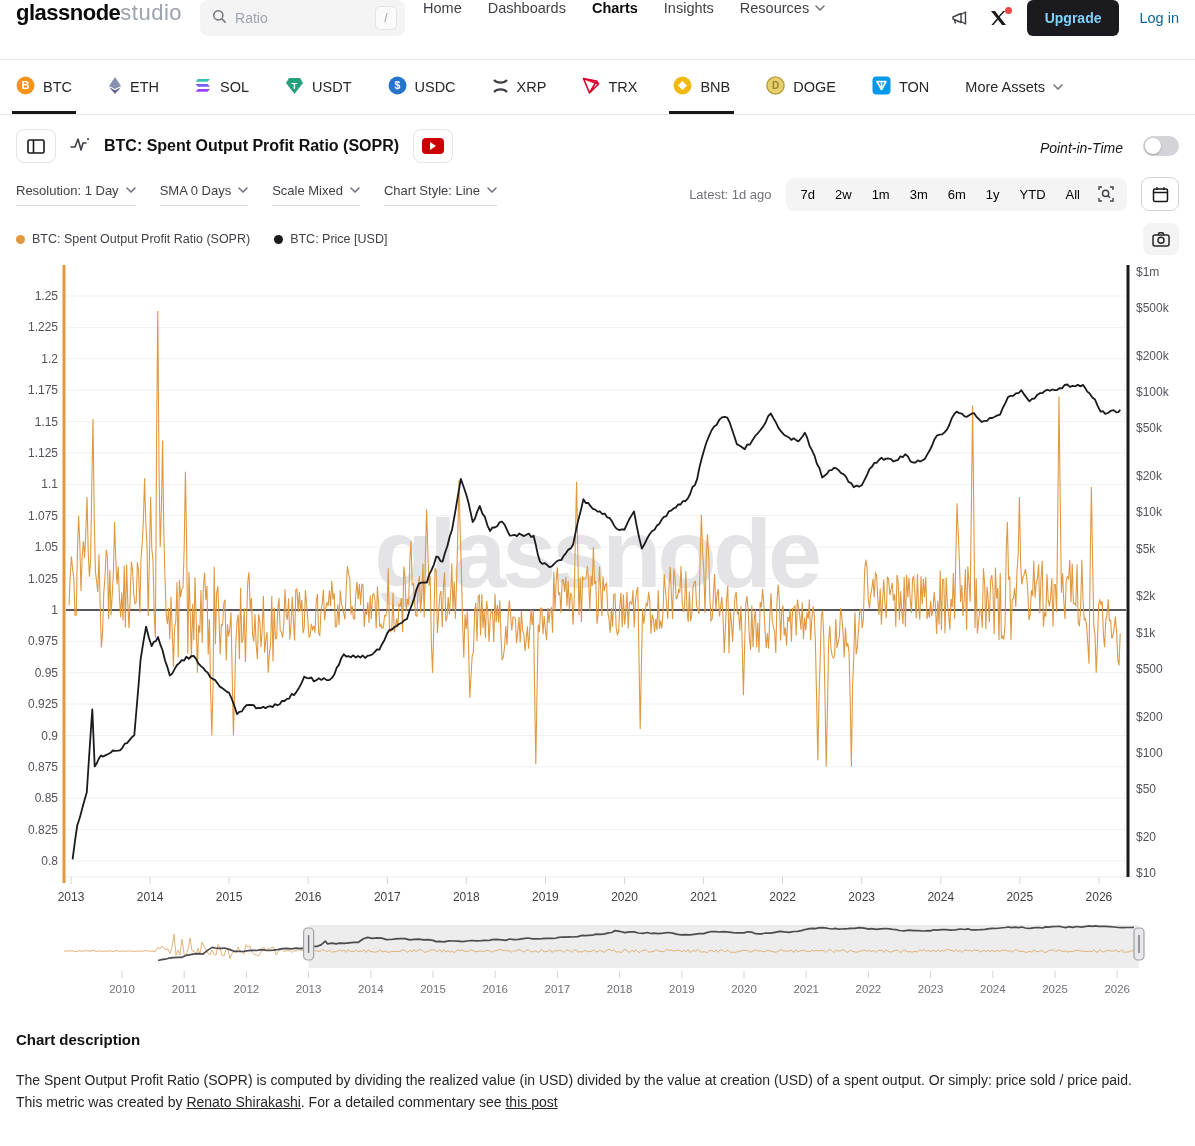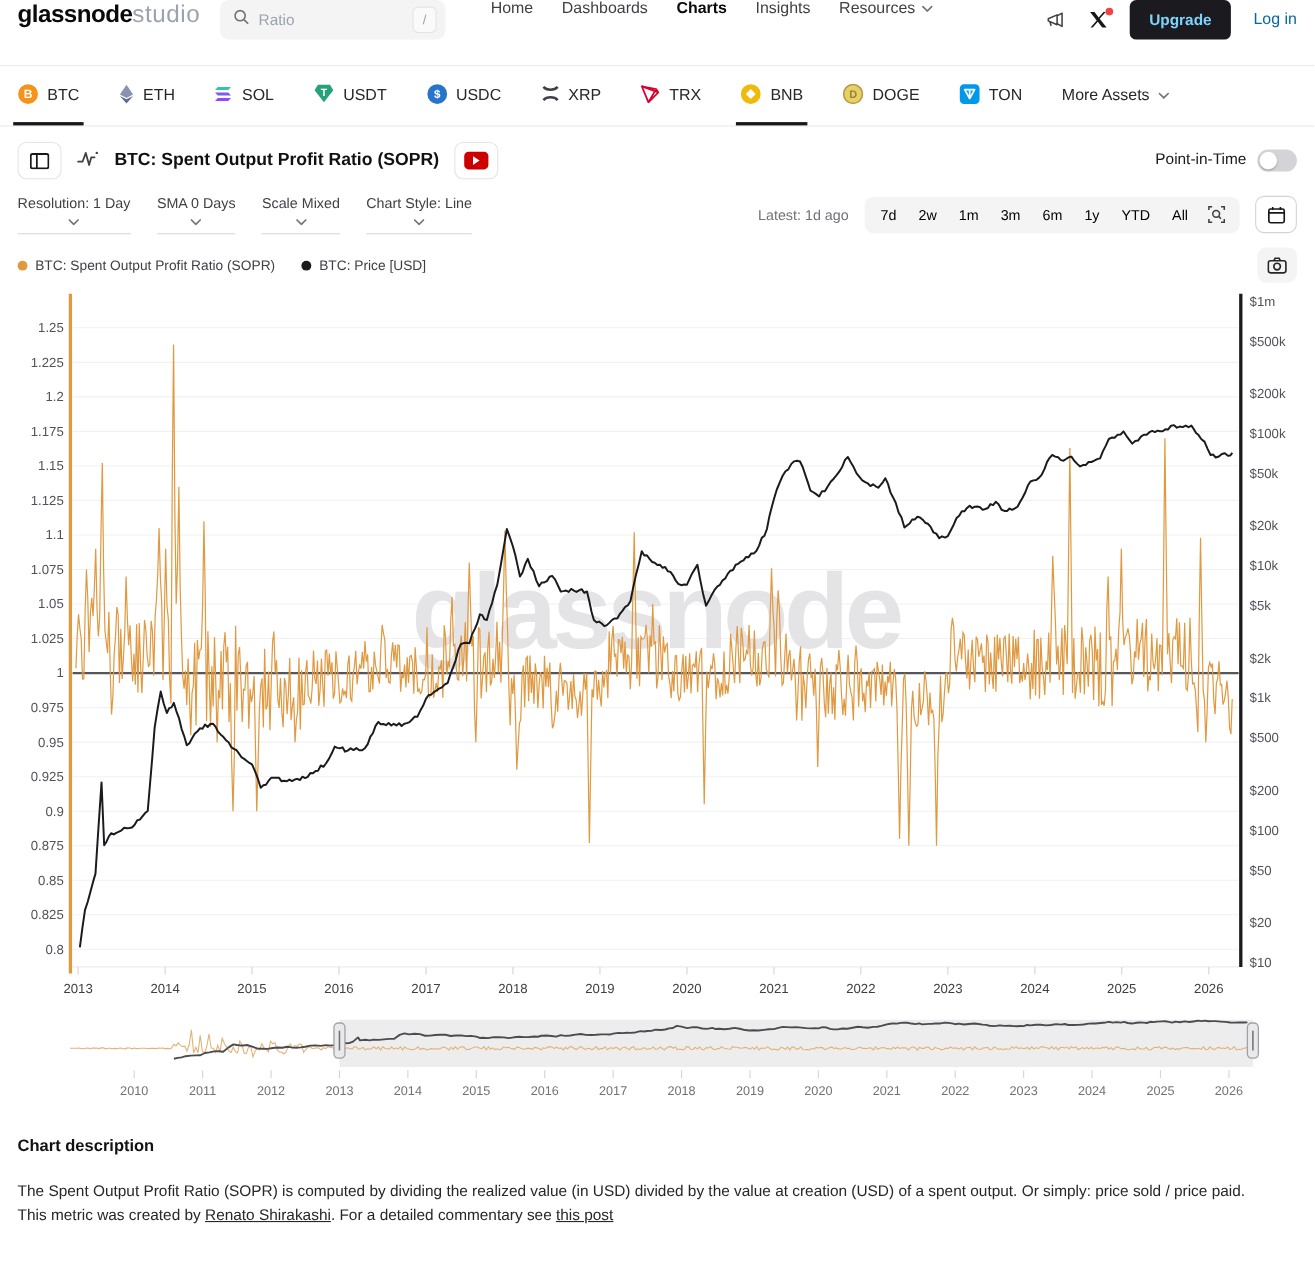--- a/index.html
+++ b/index.html
@@ -21,21 +21,21 @@
   .searchbox {
     width: 205px; height: 36px; background:#f4f4f5; border-radius: 8px;
     display:flex; align-items:center; padding: 0 8px 0 12px; gap: 8px;
   }
   .searchbox .ph { color:#9ca3af; font-size: 14px; flex:1; }
   .kbd {
     width: 22px; height: 24px; border:1px solid #e4e4e7; background:#fafafa;
     border-radius: 5px; color:#a1a1aa; font-size: 12px;
     display:flex; align-items:center; justify-content:center;
   }
-  .nav-links { display:flex; align-items:center; gap: 26px; margin-left: 23px; }
+  .nav-links { display:flex; align-items:center; gap: 26px; margin-left: 0; }
   .nav-link { font-size: 14.5px; color:#3f3f46; cursor:pointer; display:flex; align-items:center; gap:6px; }
   .nav-link.active { color:#0a0a0a; font-weight: 700; }
   .top-right { margin-left:auto; display:flex; align-items:center; gap: 20px; }
   .icon-btn { position:relative; display:flex; align-items:center; justify-content:center; cursor:pointer; }
   .xdot { position:absolute; top:-3px; right:-5px; width:7px; height:7px; border-radius:50%; background:#ef4444; }
   .upgrade-btn {
     background:#1b1b1f; color:#7dd3fc; font-size:14px; font-weight:600;
     border:none; border-radius:6px; padding: 10px 18px; cursor:pointer;
   }
   .login { font-size: 14.5px; color:#0369a1; cursor:pointer; }
@@ -54,29 +54,29 @@
   .asset .sym { white-space:nowrap; }
   
   .title-row { display:flex; align-items:center; gap: 14px; padding: 14px 16px 4px 16px; }
   .sq-btn {
     width:40px; height:34px; border:1px solid #e4e4e7; border-radius:8px; background:#fff;
     display:flex; align-items:center; justify-content:center; cursor:pointer; flex:none;
   }
   .page-title { font-size: 16px; font-weight:700; color:#111; }
   .yt-inner { width:22px; height:16px; background:#cc0000; border-radius:4px; display:flex; align-items:center; justify-content:center; }
   .yt-inner::after { content:""; border-left:6px solid #fff; border-top:4px solid transparent; border-bottom:4px solid transparent; }
-  .pit { margin-left:auto; display:flex; align-items:flex-start; gap:10px; }
+  .pit { margin-left:auto; display:flex; align-items:flex-end; gap:20px;font-style:italic; }
   .pit-label { font-size:14px; color:#18181b; }
   .toggle { width:36px; height:20px; border-radius:10px; background:#d4d4d8; position:relative; cursor:pointer; flex:none; }
   .toggle .knob { position:absolute; left:2px; top:2px; width:16px; height:16px; border-radius:50%; background:#fff; box-shadow:0 1px 2px rgba(0,0,0,.25); }
   
   .controls-row { display:flex; align-items:center; padding: 10px 16px 0 16px; gap:24px; }
   .dropdown {
     font-size: 13px; color:#3f3f46; display:flex; align-items:center; gap:7px;
-    padding-bottom: 7px; border-bottom:1px solid #d9d9de; cursor:pointer;flex-direction:column;
+    padding-bottom: 7px; border-bottom:1px solid #d9d9de; cursor:pointer;
   }
   .ctrl-right { margin-left:auto; display:flex; align-items:center; gap:14px; }
   .latest { font-size:13px; color:#71717a; }
   .range-pill { background:#f4f4f5; border-radius:8px; display:flex; align-items:center; padding:4px 6px; gap:2px; }
   .range-btn { font-size:13px; color:#000000; padding:5px 9px; border-radius:6px; background:transparent; border:none; cursor:pointer; white-space:nowrap; }
   .range-zoom { padding:4px 7px; display:flex; align-items:center; cursor:pointer; }
   .cal-btn { width:38px; height:34px; border:1px solid #d4d4d8; border-radius:8px; background:#fff; display:flex; align-items:center; justify-content:center; cursor:pointer; }
   
   .legend-row { display:flex; align-items:center; padding: 12px 16px 0 16px; gap:24px; height:44px; }
   .legend-item { display:flex; align-items:center; gap:7px; font-size:12.5px; color:#3f3f46; }

